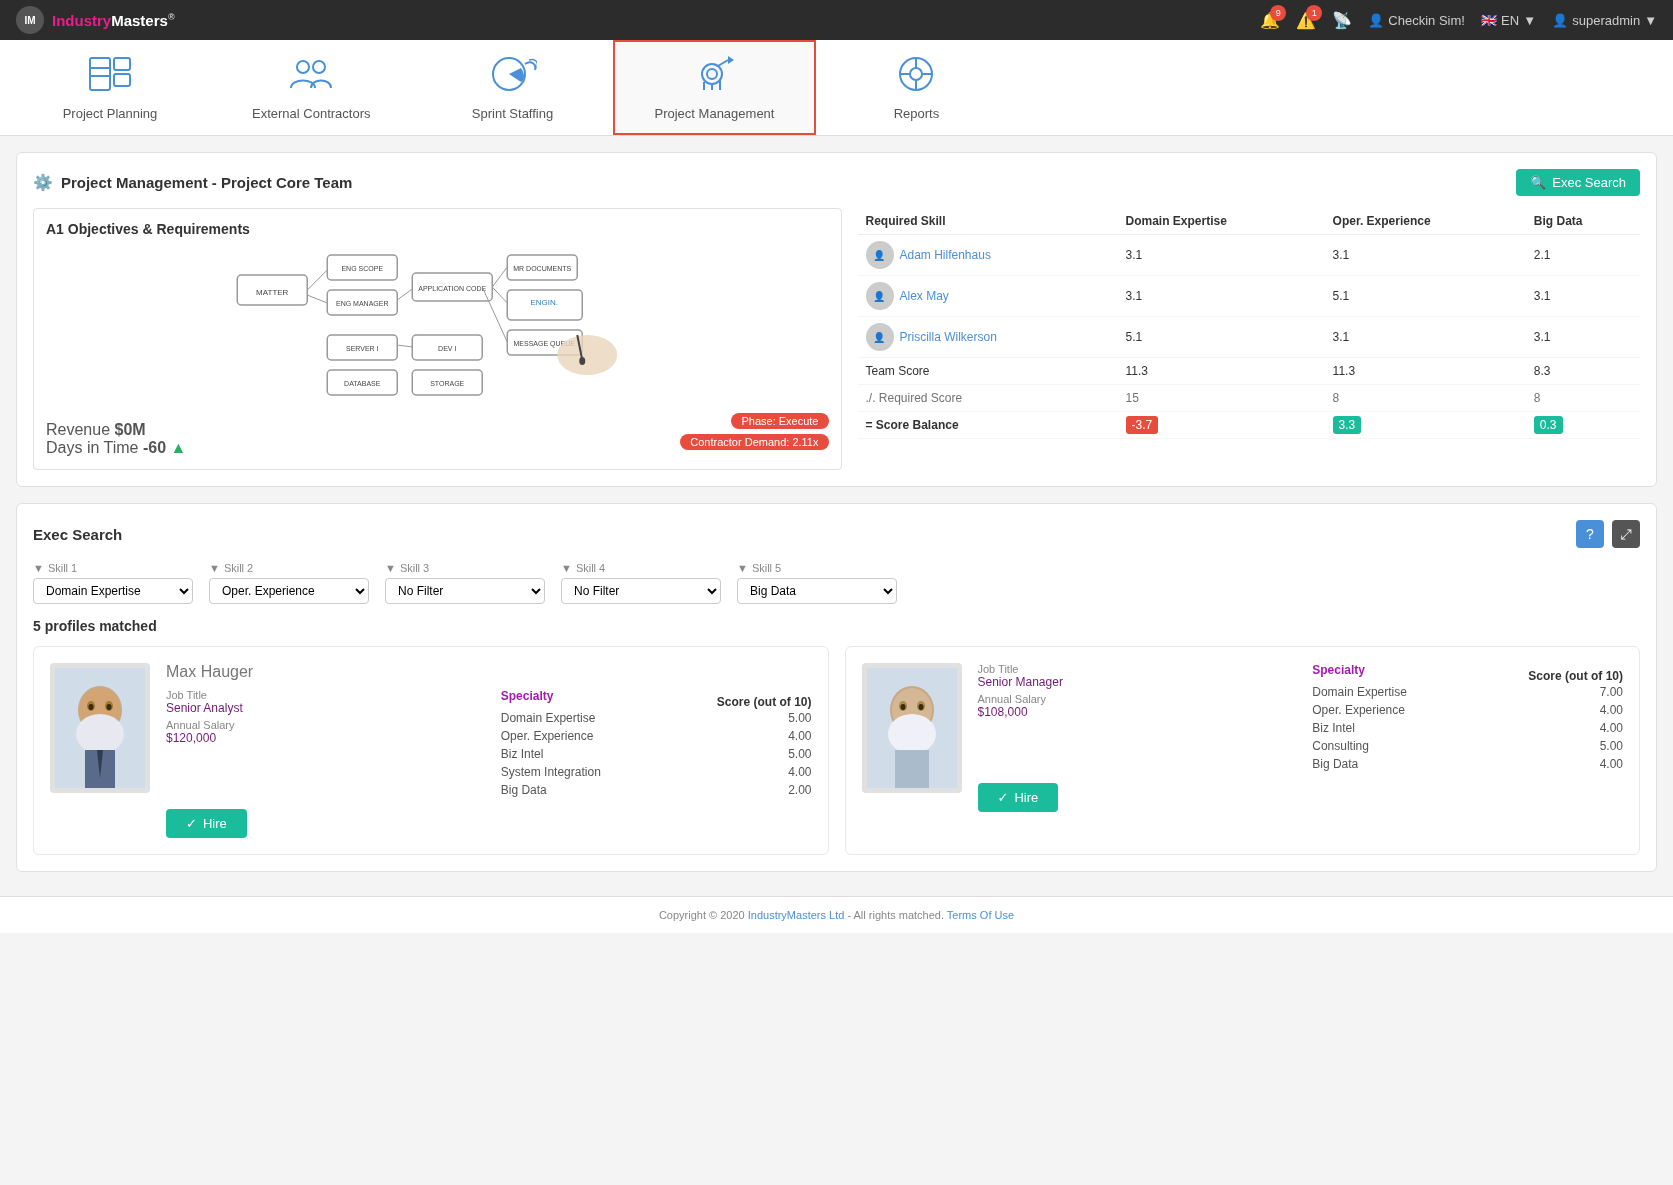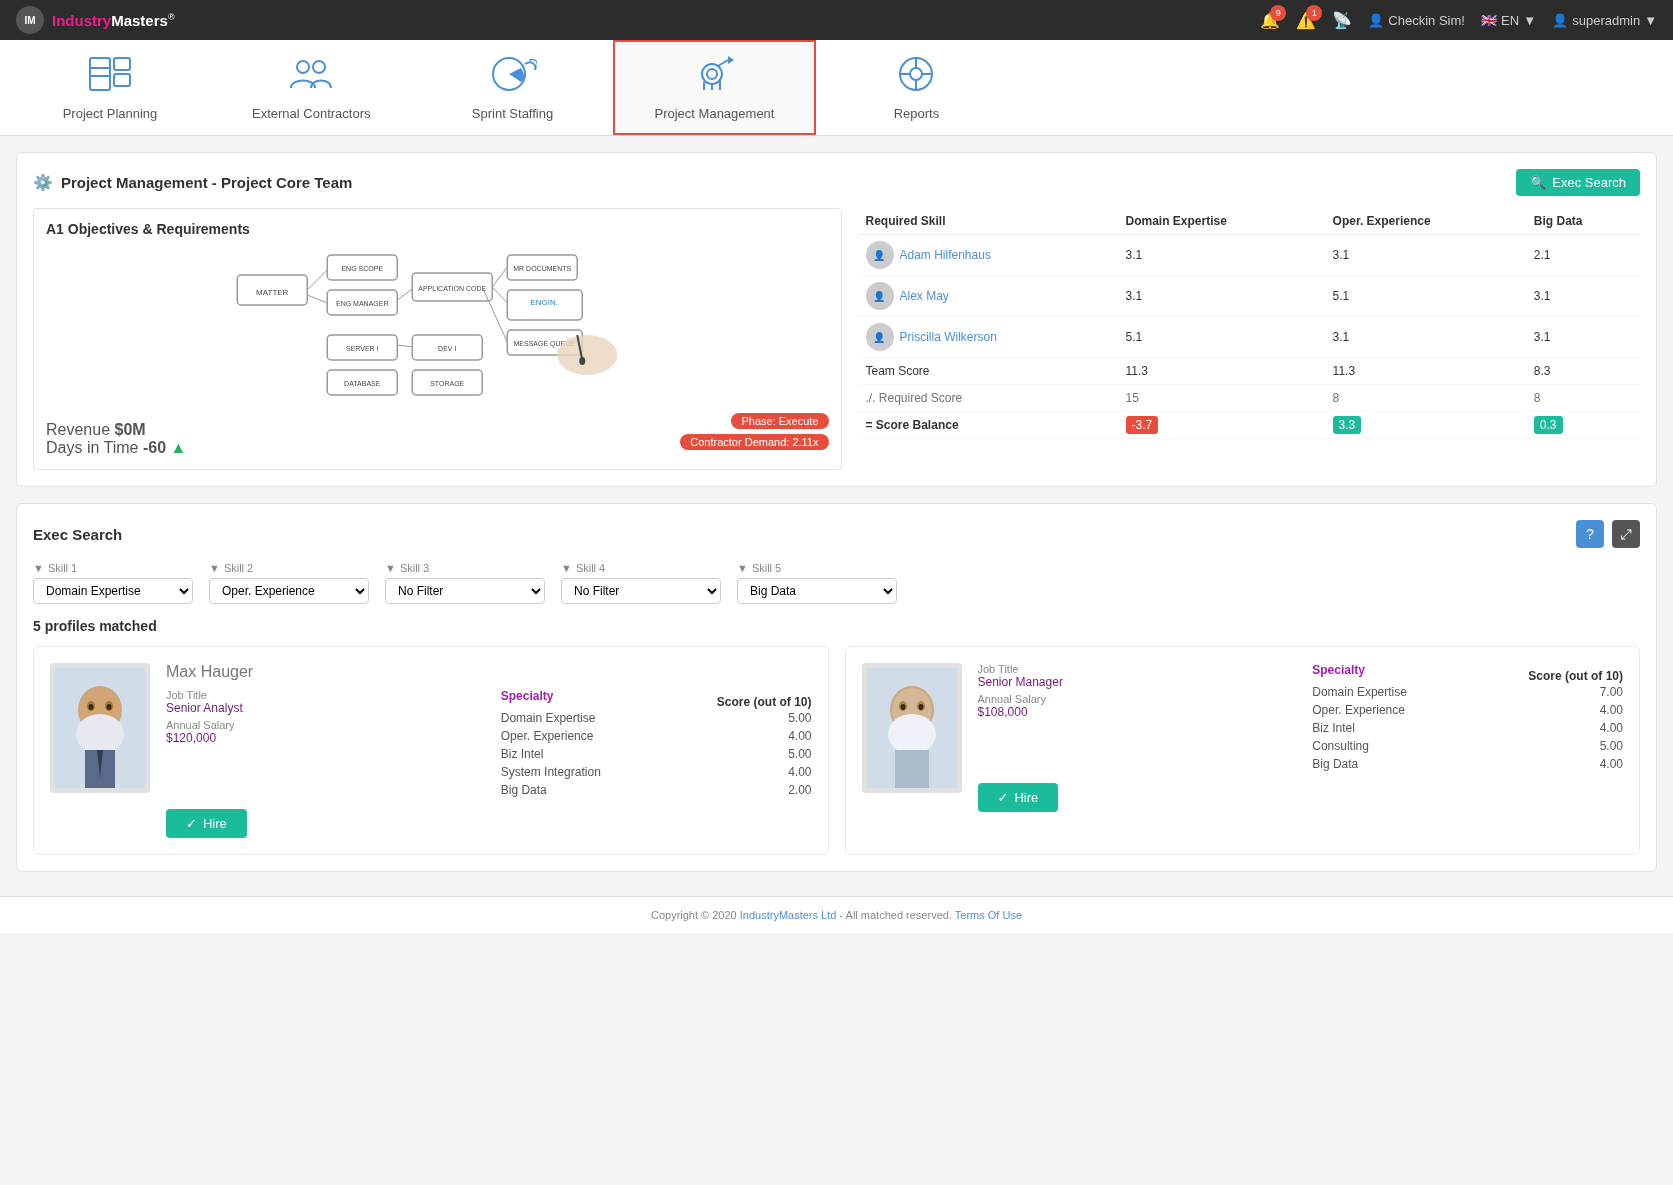--- a/index.html
+++ b/index.html
@@ -671,15 +671,15 @@
       </div>
     </div>
       </div>
   </div>
 
 </div>
 
 <div class="footer">
   <span>Copyright © 2020</span>
   <a href="#">IndustryMasters Ltd</a>
-  <span> - All matched reserved.</span>
+  <span> - All rights matched.</span>
   <a href="#">Terms Of Use</a>
 </div>
 
 </body></html>

